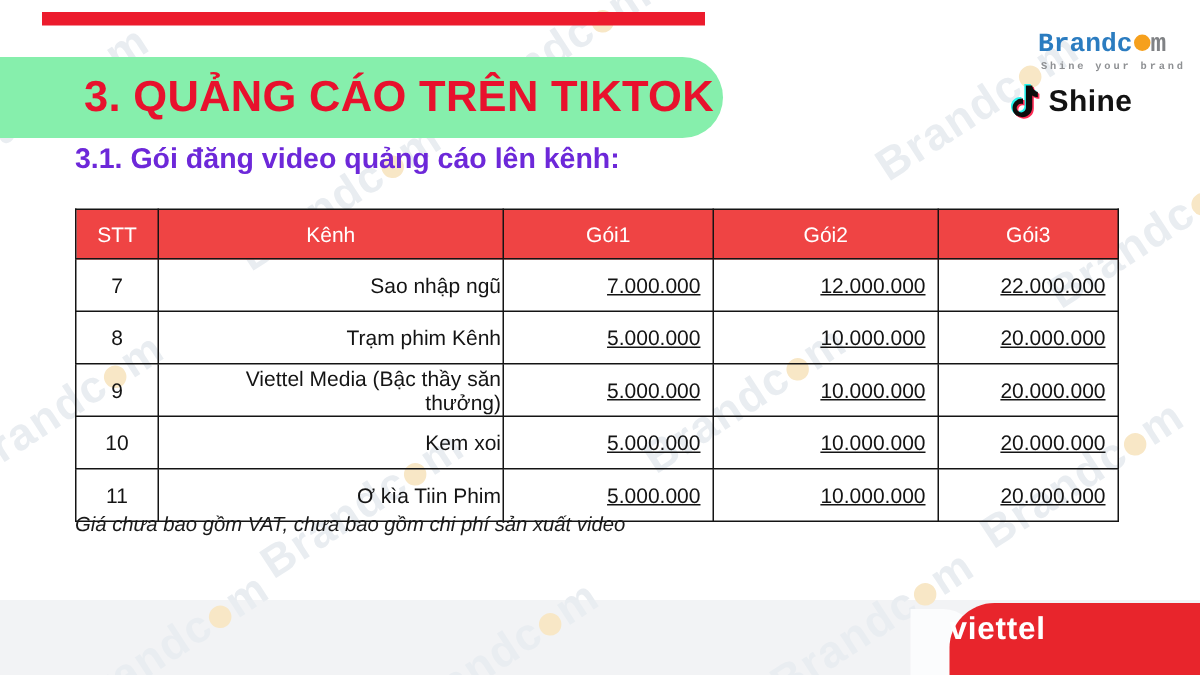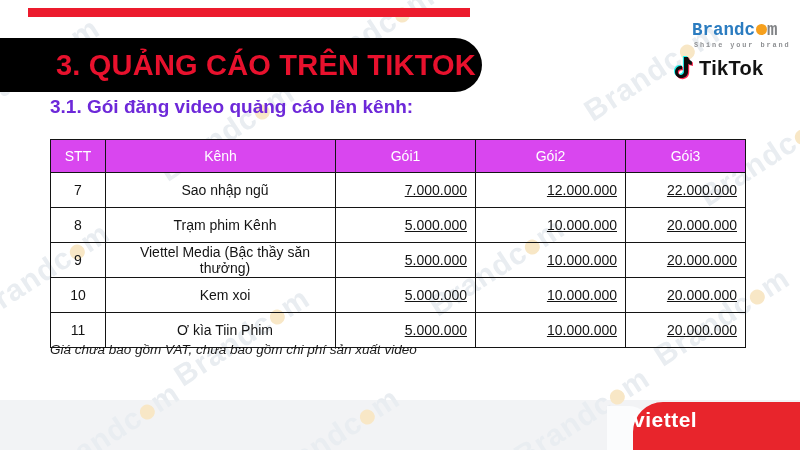--- a/index.html
+++ b/index.html
@@ -24,21 +24,21 @@
     background:#f8e7c6;margin:0 1px;
   }
   
   .top-red-bar{
     position:absolute;left:28px;top:8px;width:442px;height:9px;
     background:#EC1B2D;z-index:2;
   }
   
   .title-pill{
     position:absolute;left:0;top:38px;width:482px;height:54px;
-    background:#000000;border-radius:0 27px 27px 0;z-index:2;
+    background:#86efac;border-radius:0 27px 27px 0;z-index:2;
   }
   .title-pill h1{
     margin:0;padding-left:56px;line-height:55px;
     font-size:29px;font-weight:bold;color:#E8112D;letter-spacing:0.2px;
   }
   
   .brandcom{position:absolute;left:692px;top:21px;z-index:2;font-family:Liberation Mono, monospace;}
   .brandcom-word{font-size:17.5px;font-weight:bold;line-height:18px;}
   .brandcom-word .b1{color:#2B7CC0;}
   .brandcom-word .bdot{
@@ -62,31 +62,31 @@
     font-size:19px;font-weight:bold;color:#6d28d9;
   }
   
   .price-table{
     position:absolute;left:50px;top:139px;width:695px;z-index:2;
     border-collapse:collapse;table-layout:fixed;
     font-size:14px;color:#141414;
   }
   .price-table th,.price-table td{border:1.6px solid #141414;}
   .price-table th{
-    background:#d946ef;color:#ffffff;font-weight:normal;
+    background:#ef4444;color:#ffffff;font-weight:normal;
     height:30px;text-align:center;font-size:14px;
   }
   .price-table td{height:32px;background:transparent;}
   .col-stt{width:55px;}
   .col-kenh{width:230px;}
   .col-g1{width:140px;}
   .col-g2{width:150px;}
   .col-g3{width:120px;}
   .td-stt{text-align:center;}
-  .td-kenh{text-align:center;padding-left:10px;}
+  .td-kenh{text-align:right;padding-left:10px;}
   .td-num{text-align:right;padding-right:8px;text-decoration:underline;}
   
   .footnote{
     position:absolute;left:50px;top:342px;margin:0;z-index:2;
     font-size:13.5px;color:#1a1a1a;font-style:italic;
   }
   
   .bottom-band{
     position:absolute;left:0;top:400px;width:800px;height:50px;
     background:#F2F3F5;z-index:0;
@@ -139,21 +139,21 @@
 </div>
 
 <div class="tiktok">
   <svg width="23" height="27" viewBox="0 0 24 28">
     <g>
       <path fill="#25F4EE" transform="translate(-1.1,-1.1)" d="M14.5 2h3.4c.3 2.2 1.7 4 3.9 4.6v3.6c-1.4 0-2.8-.5-3.9-1.2v7.9c0 4.2-3 7.1-7 7.1-3.9 0-6.7-2.8-6.7-6.4 0-3.9 3.3-6.9 7.3-6.5v3.8c-.4-.15-.9-.2-1.3-.2-1.7 0-3.1 1.4-3.1 3s1.4 3 3.1 3c1.8 0 3.3-1.4 3.3-3.4V2z"></path>
       <path fill="#FE2C55" transform="translate(1.1,1.1)" d="M14.5 2h3.4c.3 2.2 1.7 4 3.9 4.6v3.6c-1.4 0-2.8-.5-3.9-1.2v7.9c0 4.2-3 7.1-7 7.1-3.9 0-6.7-2.8-6.7-6.4 0-3.9 3.3-6.9 7.3-6.5v3.8c-.4-.15-.9-.2-1.3-.2-1.7 0-3.1 1.4-3.1 3s1.4 3 3.1 3c1.8 0 3.3-1.4 3.3-3.4V2z"></path>
       <path fill="#0d0d0d" d="M14.5 2h3.4c.3 2.2 1.7 4 3.9 4.6v3.6c-1.4 0-2.8-.5-3.9-1.2v7.9c0 4.2-3 7.1-7 7.1-3.9 0-6.7-2.8-6.7-6.4 0-3.9 3.3-6.9 7.3-6.5v3.8c-.4-.15-.9-.2-1.3-.2-1.7 0-3.1 1.4-3.1 3s1.4 3 3.1 3c1.8 0 3.3-1.4 3.3-3.4V2z"></path>
     </g>
   </svg>
-  <span class="tiktok-word">TikTok</span>
+  <span class="tiktok-word">Shine</span>
 </div>
 
 <h2 class="subtitle">3.1. Gói đăng video quảng cáo lên kênh:</h2>
 
 <table class="price-table">
   <colgroup>
     <col class="col-stt">
       <col class="col-kenh">
       <col class="col-g1">
       <col class="col-g2">

